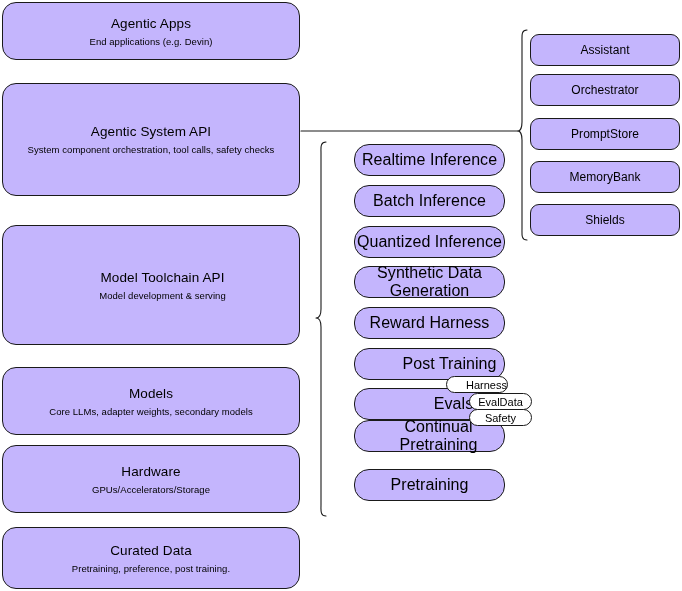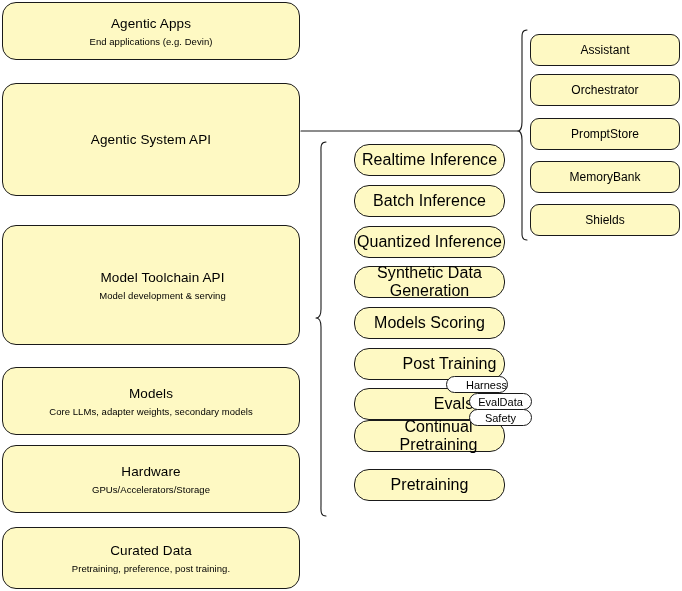--- a/index.html
+++ b/index.html
@@ -19,21 +19,21 @@
     background: #ffffff;
     overflow: hidden;
   }
 
   
   .box {
     position: absolute;
     box-sizing: border-box;
     border: 1px solid #1a1a1a;
     border-radius: 12px;
-    background: #fef9c3;
+    background: #c4b5fd;
     display: flex;
     flex-direction: column;
     align-items: center;
     justify-content: center;
     text-align: center;
     color: #000000;
   }
 
   
   .tier {
@@ -135,20 +135,21 @@
              C 321 510 320 516 326 516"></path>
   </svg>
 
   <div class="box tier" style="top:2px;height:58px;">
     <div class="tier-title">Agentic Apps</div>
     <div class="tier-sub">End applications (e.g. Devin)</div>
   </div>
 
   <div class="box tier" style="top:83px;height:113px;">
     <div class="tier-title">Agentic System API</div>
+    <div class="tier-sub">System component orchestration, tool calls, safety checks</div>
   </div>
 
   <div class="box tier" style="top:225px;height:120px;padding-left:23px;">
     <div class="tier-title">Model Toolchain API</div>
     <div class="tier-sub">Model development &amp; serving</div>
   </div>
 
   <div class="box tier" style="top:367px;height:68px;">
     <div class="tier-title">Models</div>
     <div class="tier-sub">Core LLMs, adapter weights, secondary models</div>
@@ -174,21 +175,21 @@
 
   <div class="box mid-box" style="top:226px;">
       <span>Quantized Inference</span>
     </div>
 
   <div class="box mid-box" style="top:266px;">
       <span>Synthetic Data Generation</span>
     </div>
 
   <div class="box mid-box" style="top:307px;">
-      <span>Models Scoring</span>
+      <span>Reward Harness</span>
     </div>
 
   <div class="box mid-box" style="top:348px;padding-left:40px;">
       <span>Post Training</span>
     </div>
 
   <div class="box mid-box" style="top:388px;padding-left:48px;">
       <span>Evals</span>
     </div>
 

